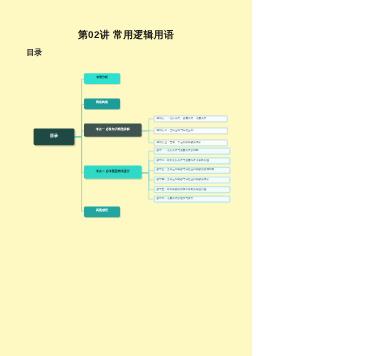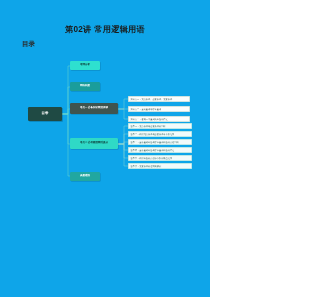--- a/index.html
+++ b/index.html
@@ -3,21 +3,21 @@
 <meta charset="utf-8">
 <style>
   html,body{margin:0;padding:0;}
   body{
     width:210px;height:297px;
     background:#ffffff;
     font-family:"Liberation Sans","DejaVu Sans",sans-serif;
     overflow:hidden;
     position:relative;
   }
-  #page{position:relative;width:210px;height:297px;background:#0ea5e9;}
+  #page{position:relative;width:210px;height:297px;background:#fef9c3;}
 
   .title{
     position:absolute;
     left:0;right:0;top:24px;
     text-align:center;
     font-size:8.2px;
     font-weight:bold;
     color:#1a1a1a;
     letter-spacing:.3px;
     white-space:nowrap;

